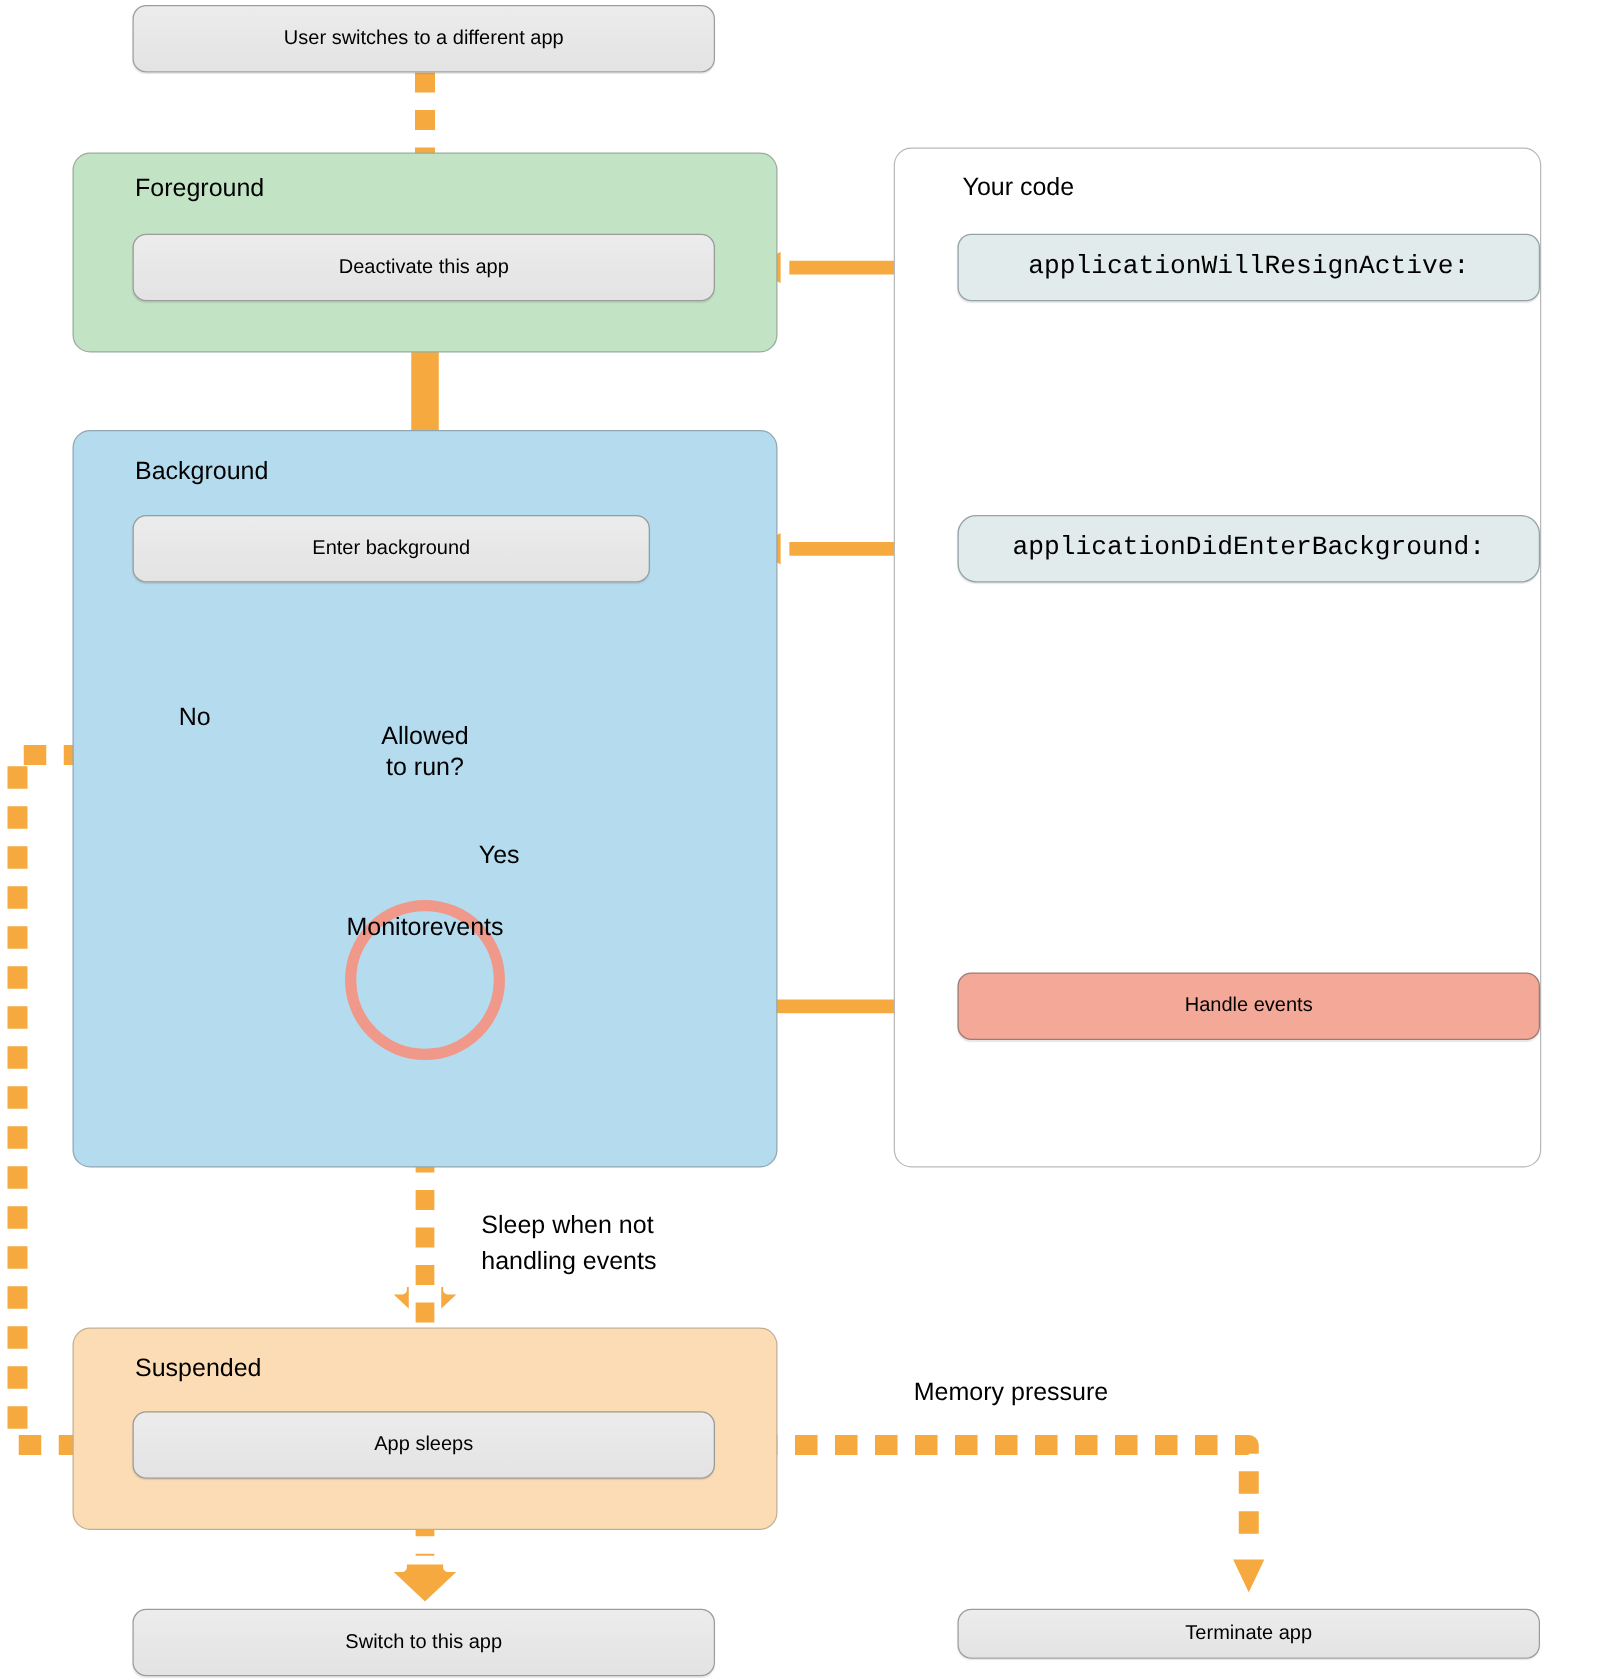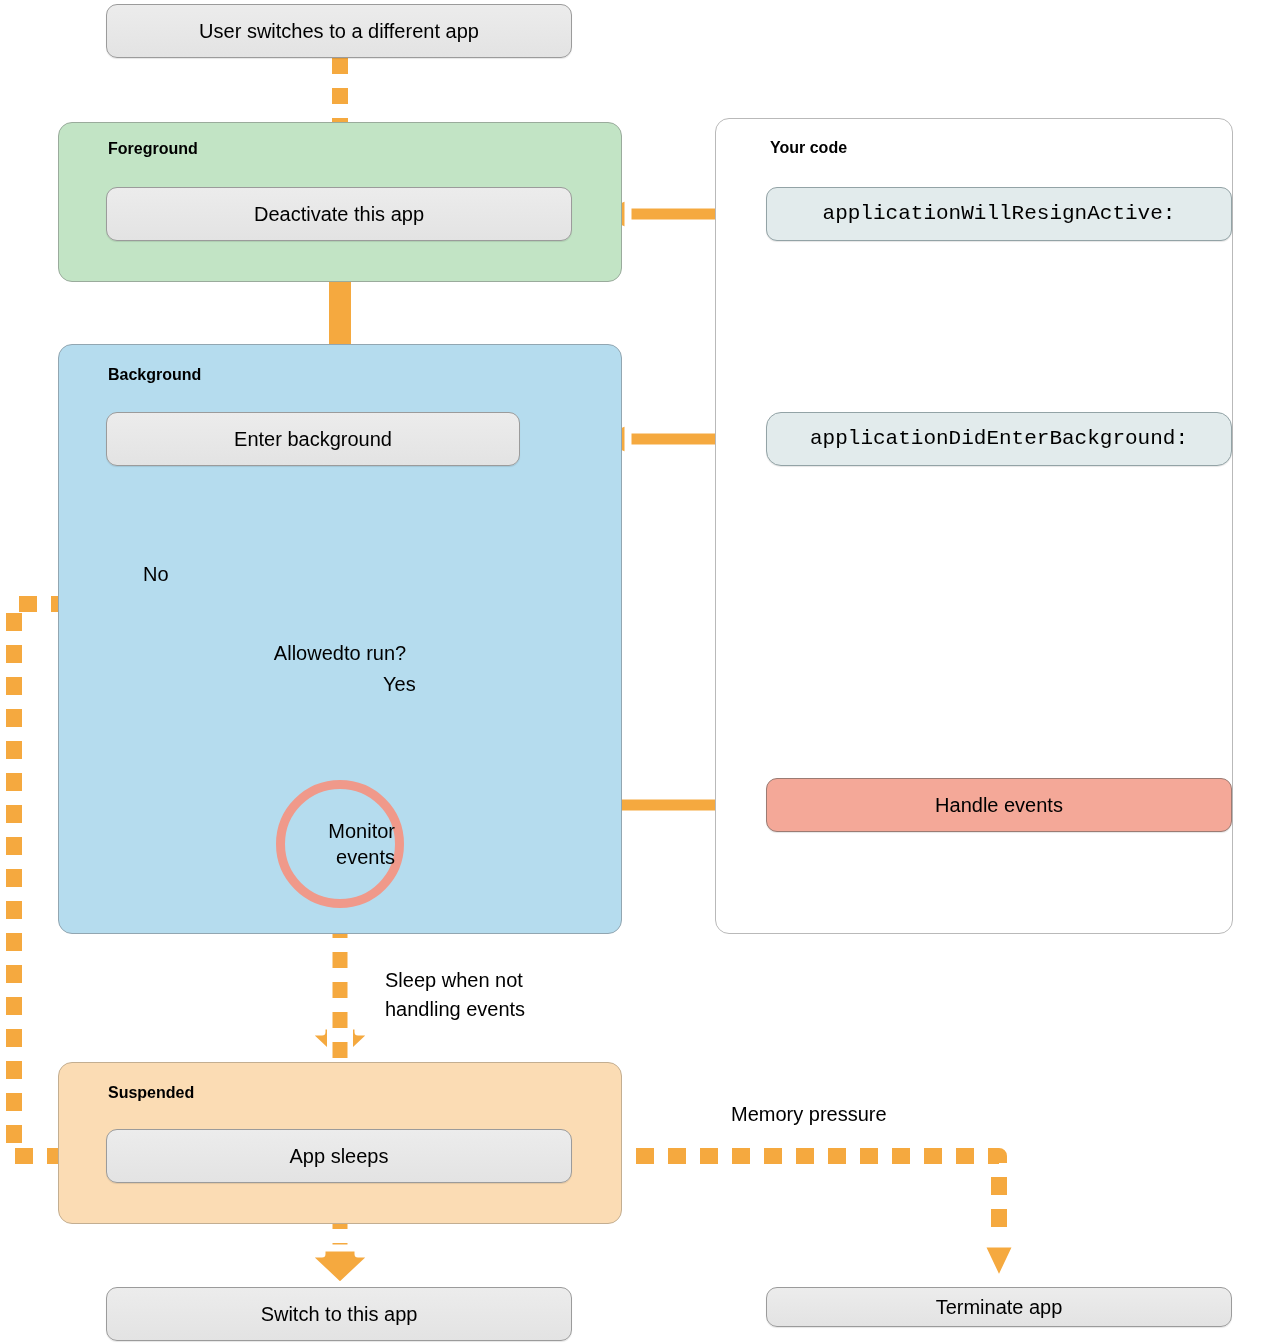--- a/index.html
+++ b/index.html
@@ -26,22 +26,22 @@
   }
 
   
   .region {
     position: absolute;
     border-radius: 14px;
     box-sizing: border-box;
   }
   .region-label {
     position: absolute;
-    font-weight: bold;
-    font-size: 16px;
+    font-weight: normal;
+    font-size: 20px;
     color: #000000;
     white-space: nowrap;
   }
   #region-foreground {
     left: 58px; top: 122px; width: 564px; height: 160px;
     background: #c2e4c5;
     border: 1px solid #9aab9c;
   }
   #region-background {
     left: 58px; top: 344px; width: 564px; height: 590px;
@@ -61,21 +61,21 @@
 
   
   .node {
     position: absolute;
     box-sizing: border-box;
     border-radius: 11px;
     display: flex;
     align-items: center;
     justify-content: center;
     text-align: center;
-    font-size: 20px;
+    font-size: 16px;
     color: #000000;
     line-height: 1.25;
   }
   .node-grey {
     background: linear-gradient(#ececec, #e3e3e3);
     border: 1px solid #9b9b9b;
     box-shadow: 0 1px 1px rgba(0,0,0,0.10);
   }
   .node-code {
     background: #e2ebec;
@@ -102,39 +102,39 @@
 
   
   #node-allowed {
     position: absolute;
     left: 229px; top: 538px; width: 222px; height: 128px;
   }
   #node-allowed .diamond-text {
     position: absolute;
     left: 0; top: 0; width: 222px; height: 128px;
     display: flex;
-    flex-direction: row;
-    align-items: flex-end;
+    flex-direction: column;
+    align-items: center;
     justify-content: center;
     font-size: 20px;
     color: #000;
     line-height: 1.25;
     pointer-events: none;
   }
 
   
   #node-monitor {
     position: absolute;
-    left: 276px; top: 780px; width: 128px; height: 128px;
+    left: 276px; top: 720px; width: 128px; height: 128px;
     border-radius: 50%;
     border: 9px solid #f0998a;
     box-sizing: border-box;
     display: flex;
-    flex-direction: column;
-    align-items: flex-end;
+    flex-direction: row;
+    align-items: flex-start;
     justify-content: center;
     font-size: 20px;
     color: #000000;
     line-height: 1.3;
   }
 
   
   .edge-label {
     position: absolute;
     font-size: 20px;

